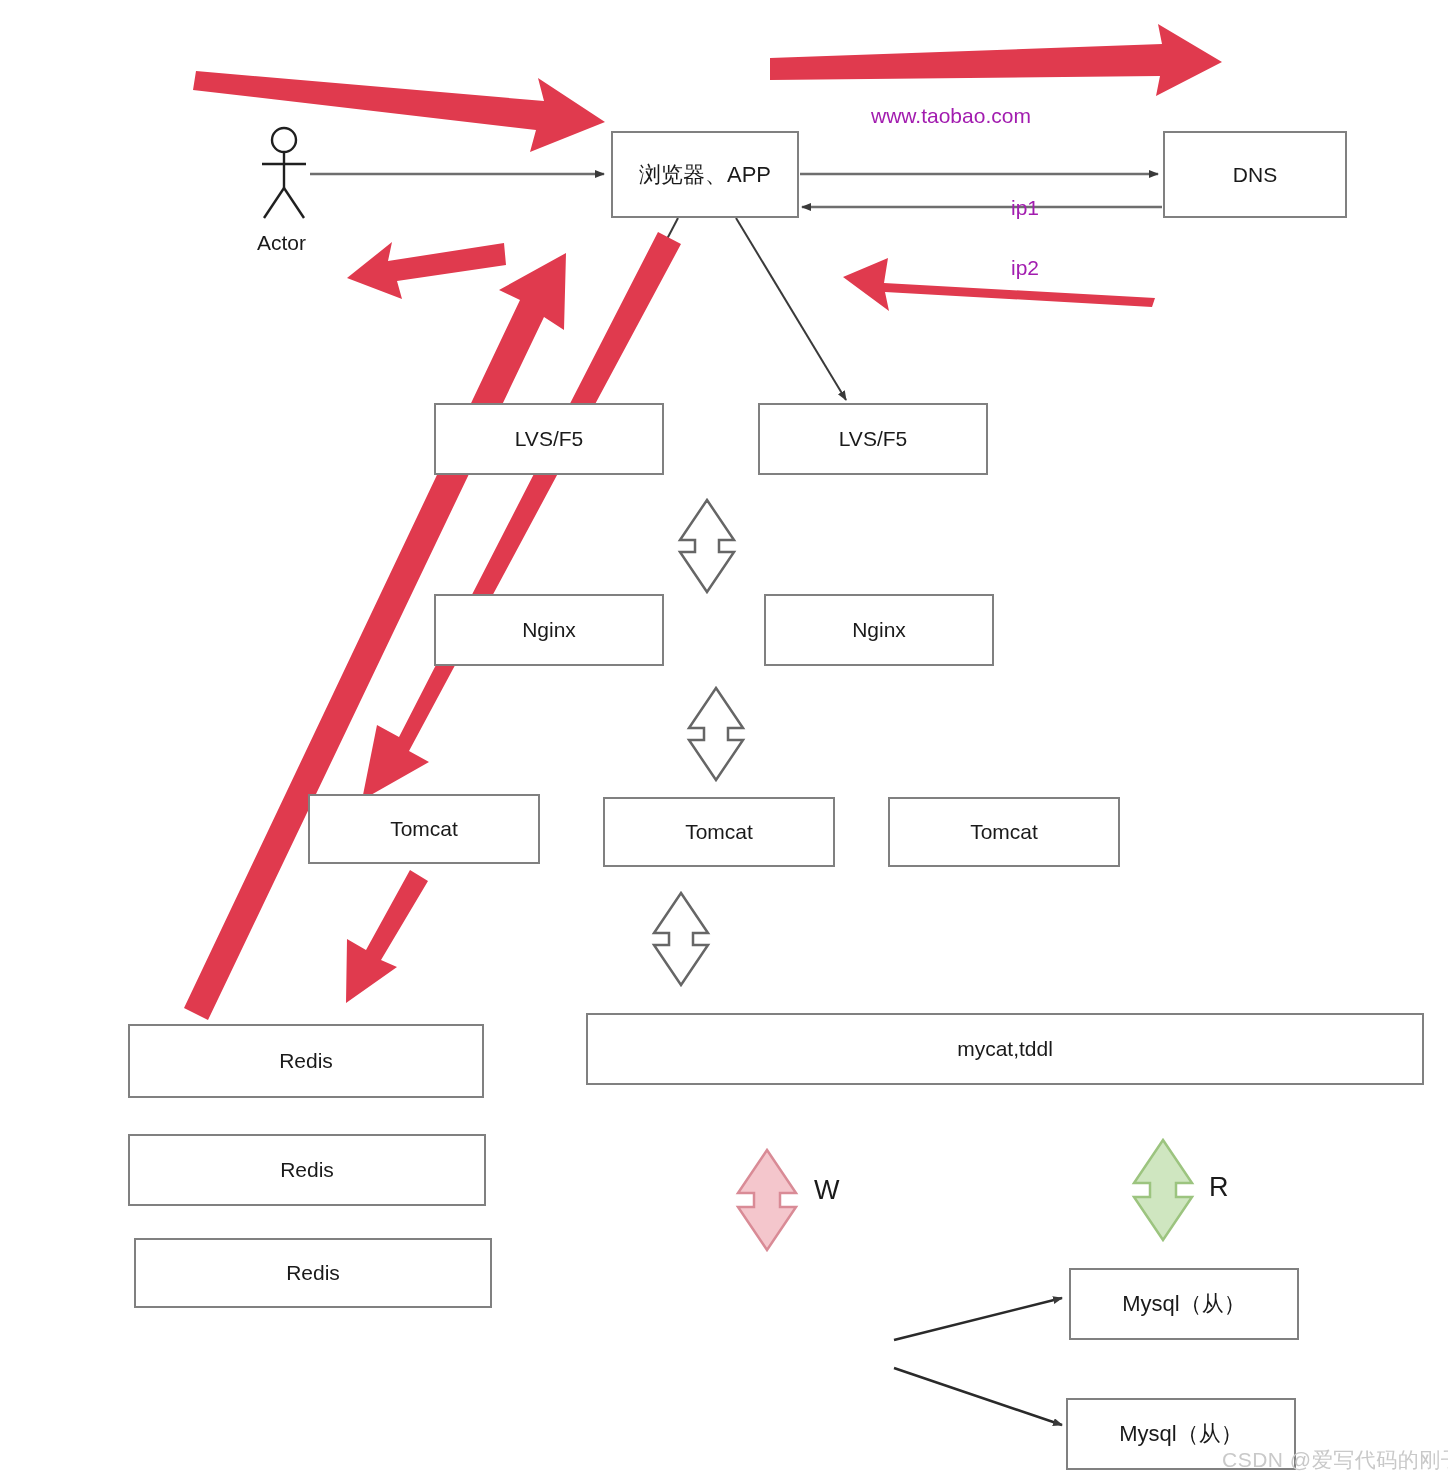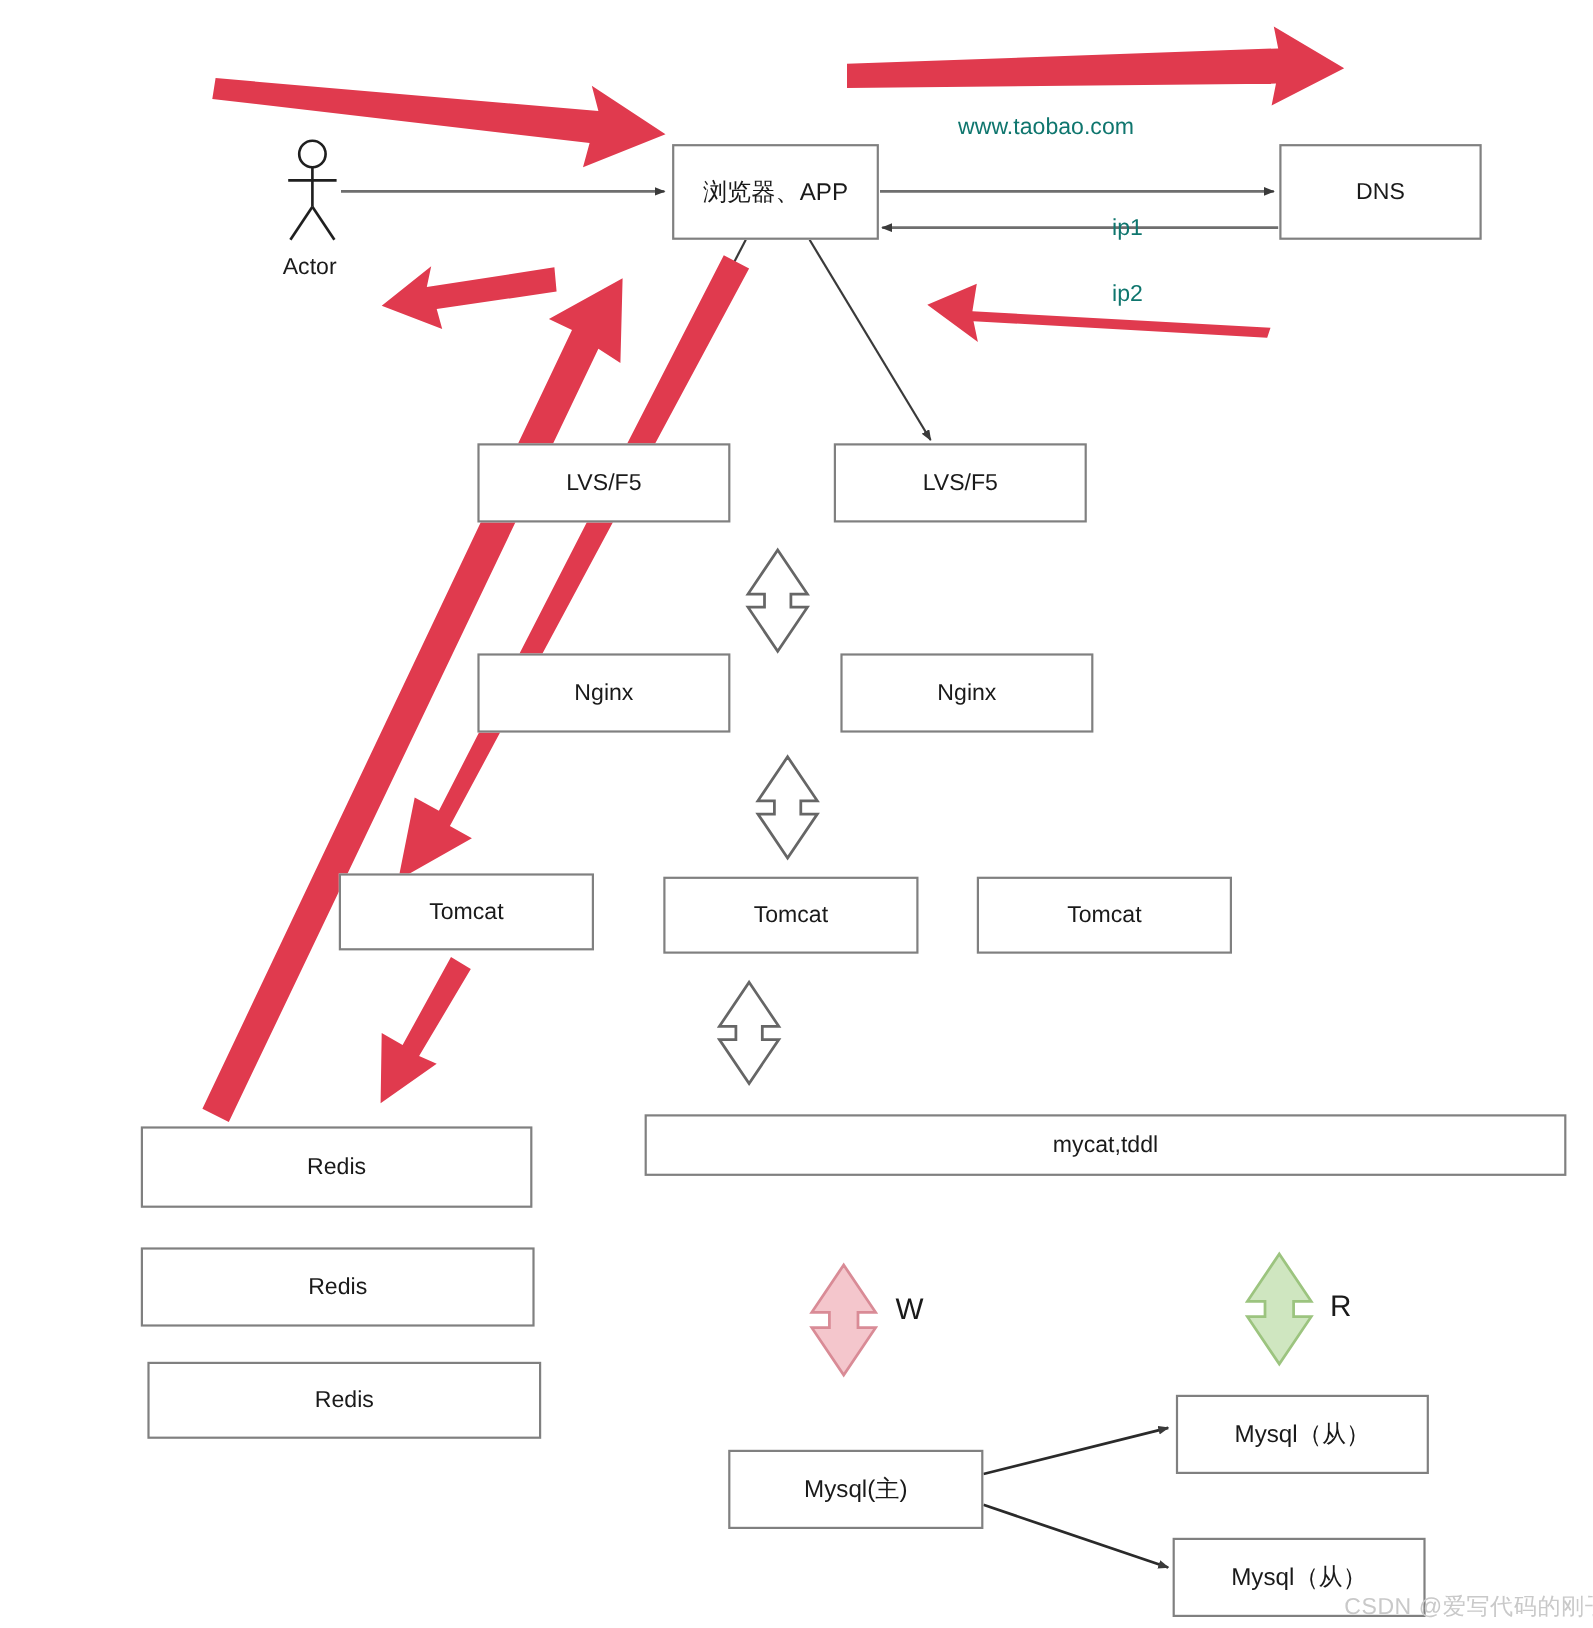--- a/index.html
+++ b/index.html
@@ -35,21 +35,21 @@
     color: #1a1a1a;
     font-size: 21px;
     font-family: "Liberation Sans", sans-serif;
     white-space: nowrap;
   }
   .node.cjk {
     font-size: 22px;
   }
   .free-label {
     position: absolute;
-    color: #0f766e;
+    color: #a21caf;
     font-size: 21px;
     font-family: "Liberation Sans", sans-serif;
     white-space: nowrap;
   }
   .wr-label {
     position: absolute;
     color: #1a1a1a;
     font-size: 27px;
     font-family: "Liberation Sans", sans-serif;
   }
@@ -175,23 +175,22 @@
   <div class="node" style="left:603px; top:797px; width:232px; height:70px;">Tomcat</div>
 
   <div class="node" style="left:888px; top:797px; width:232px; height:70px;">Tomcat</div>
 
   <div class="node" style="left:128px; top:1024px; width:356px; height:74px;">Redis</div>
 
   <div class="node" style="left:128px; top:1134px; width:358px; height:72px;">Redis</div>
 
   <div class="node" style="left:134px; top:1238px; width:358px; height:70px;">Redis</div>
 
-  <div class="node" style="left:586px; top:1013px; width:838px; height:56px;">mycat,tddl</div>
-
-  <div class="node cjk" style="left:662px; top:1318px; width:232px; height:72px;">Mysql(主)</div>
+  <div class="node" style="left:586px; top:1013px; width:838px; height:72px;">mycat,tddl</div>
+
 
   <div class="node cjk" style="left:1069px; top:1268px; width:230px; height:72px;">Mysql（从）</div>
 
   <div class="node cjk" style="left:1066px; top:1398px; width:230px; height:72px;">Mysql（从）</div>
 
   <div class="free-label" style="left:871px; top:104px;">www.taobao.com</div>
 
   <div class="free-label" style="left:1011px; top:196px;">ip1</div>
 
   <div class="free-label" style="left:1011px; top:236px;margin-top:20px;">ip2</div>

